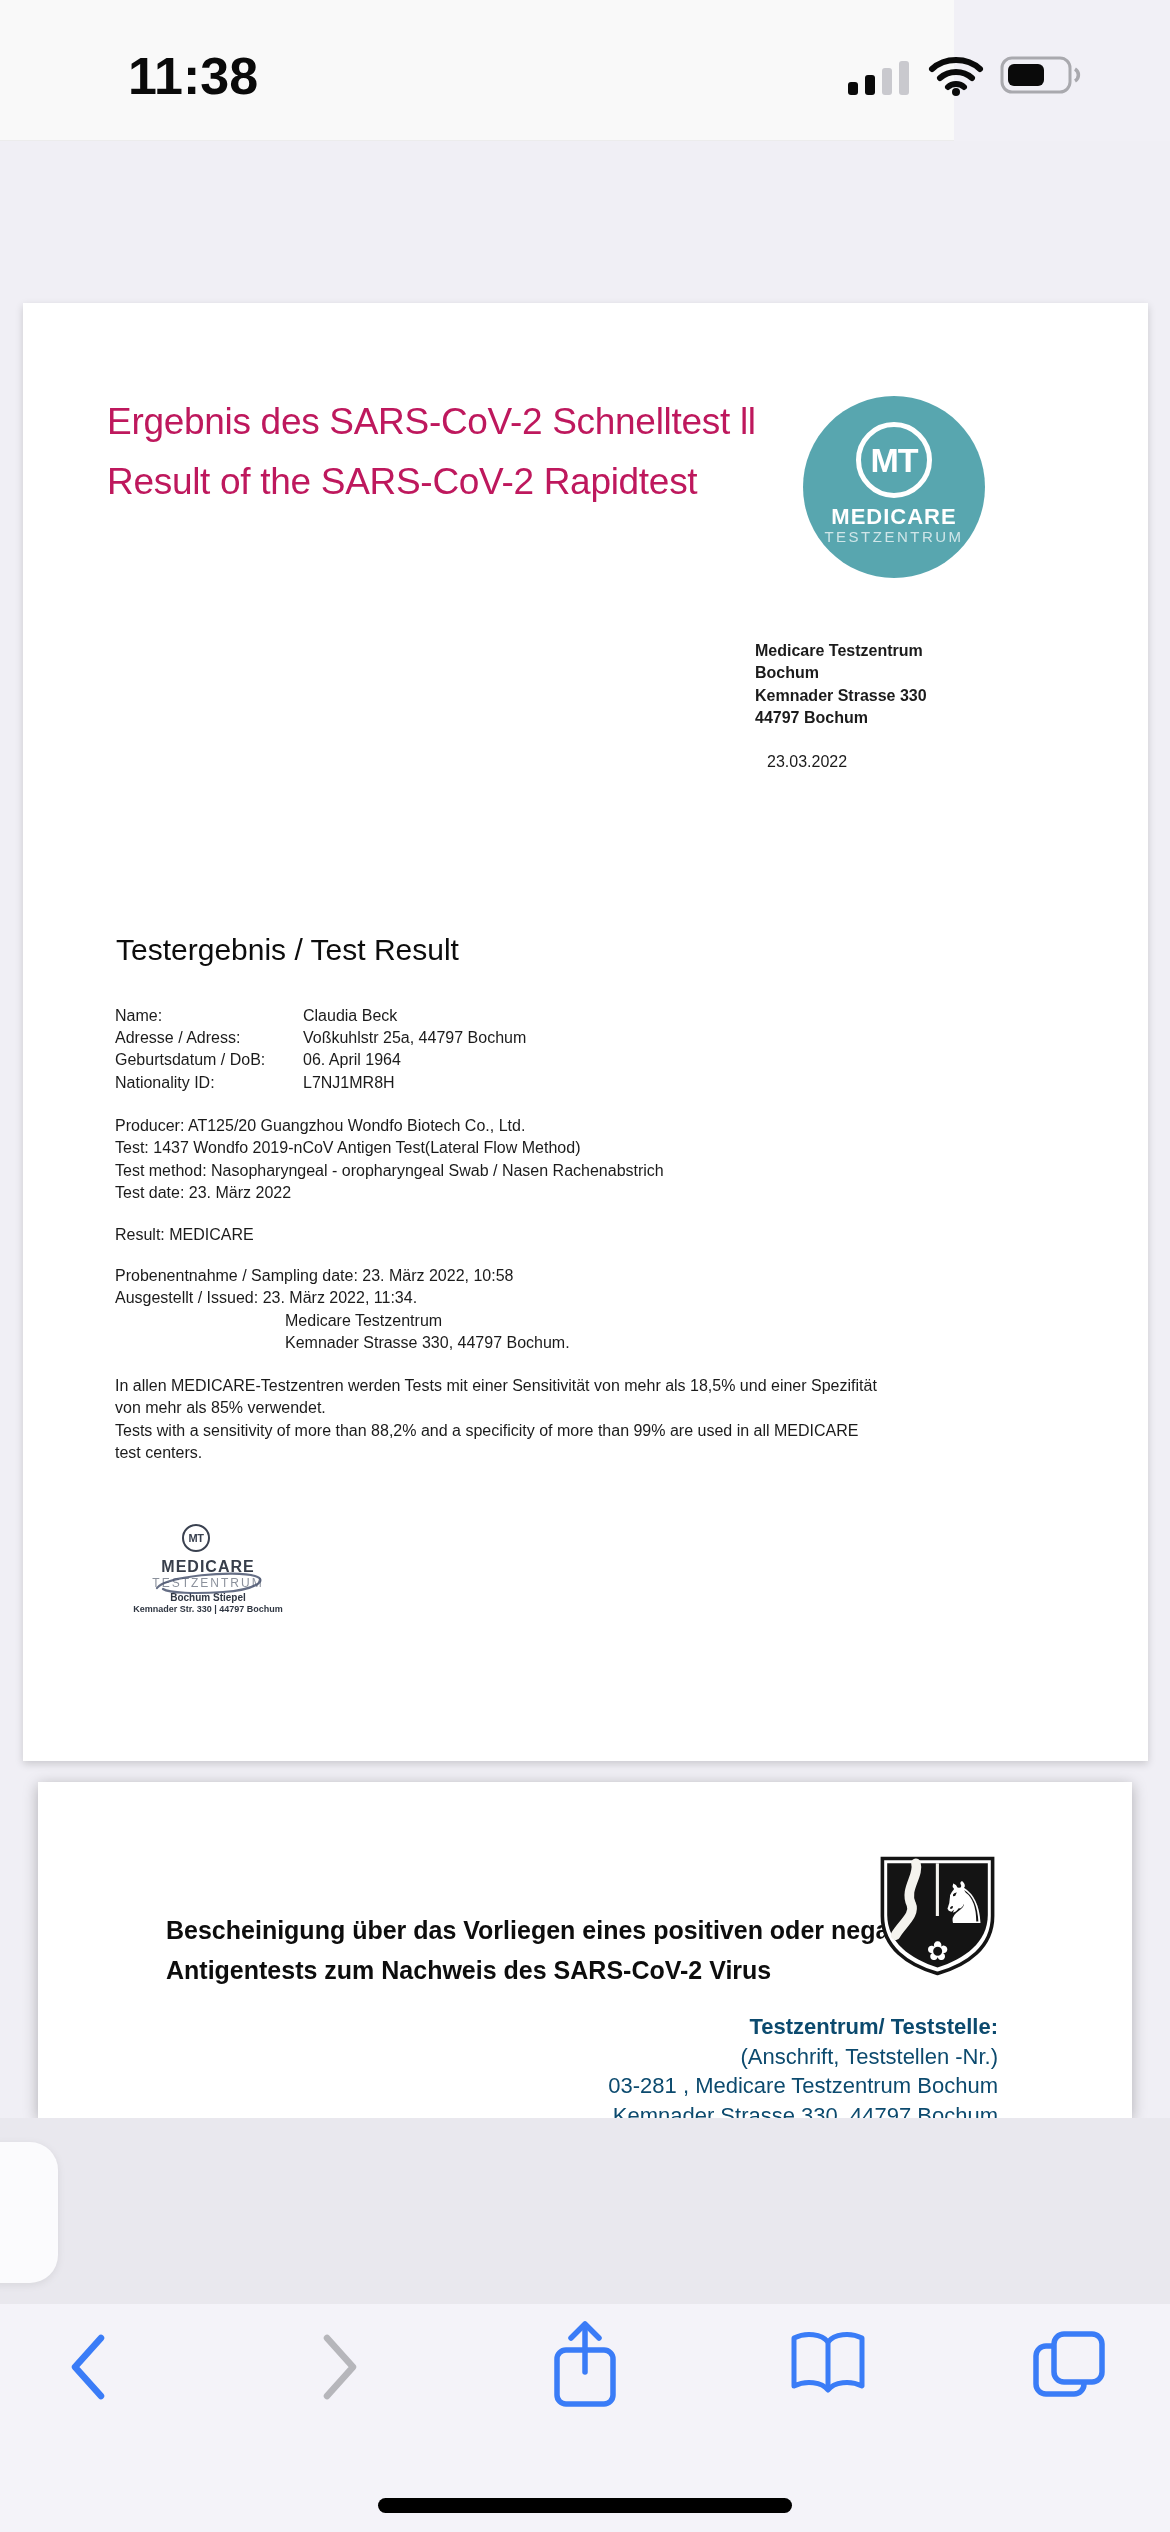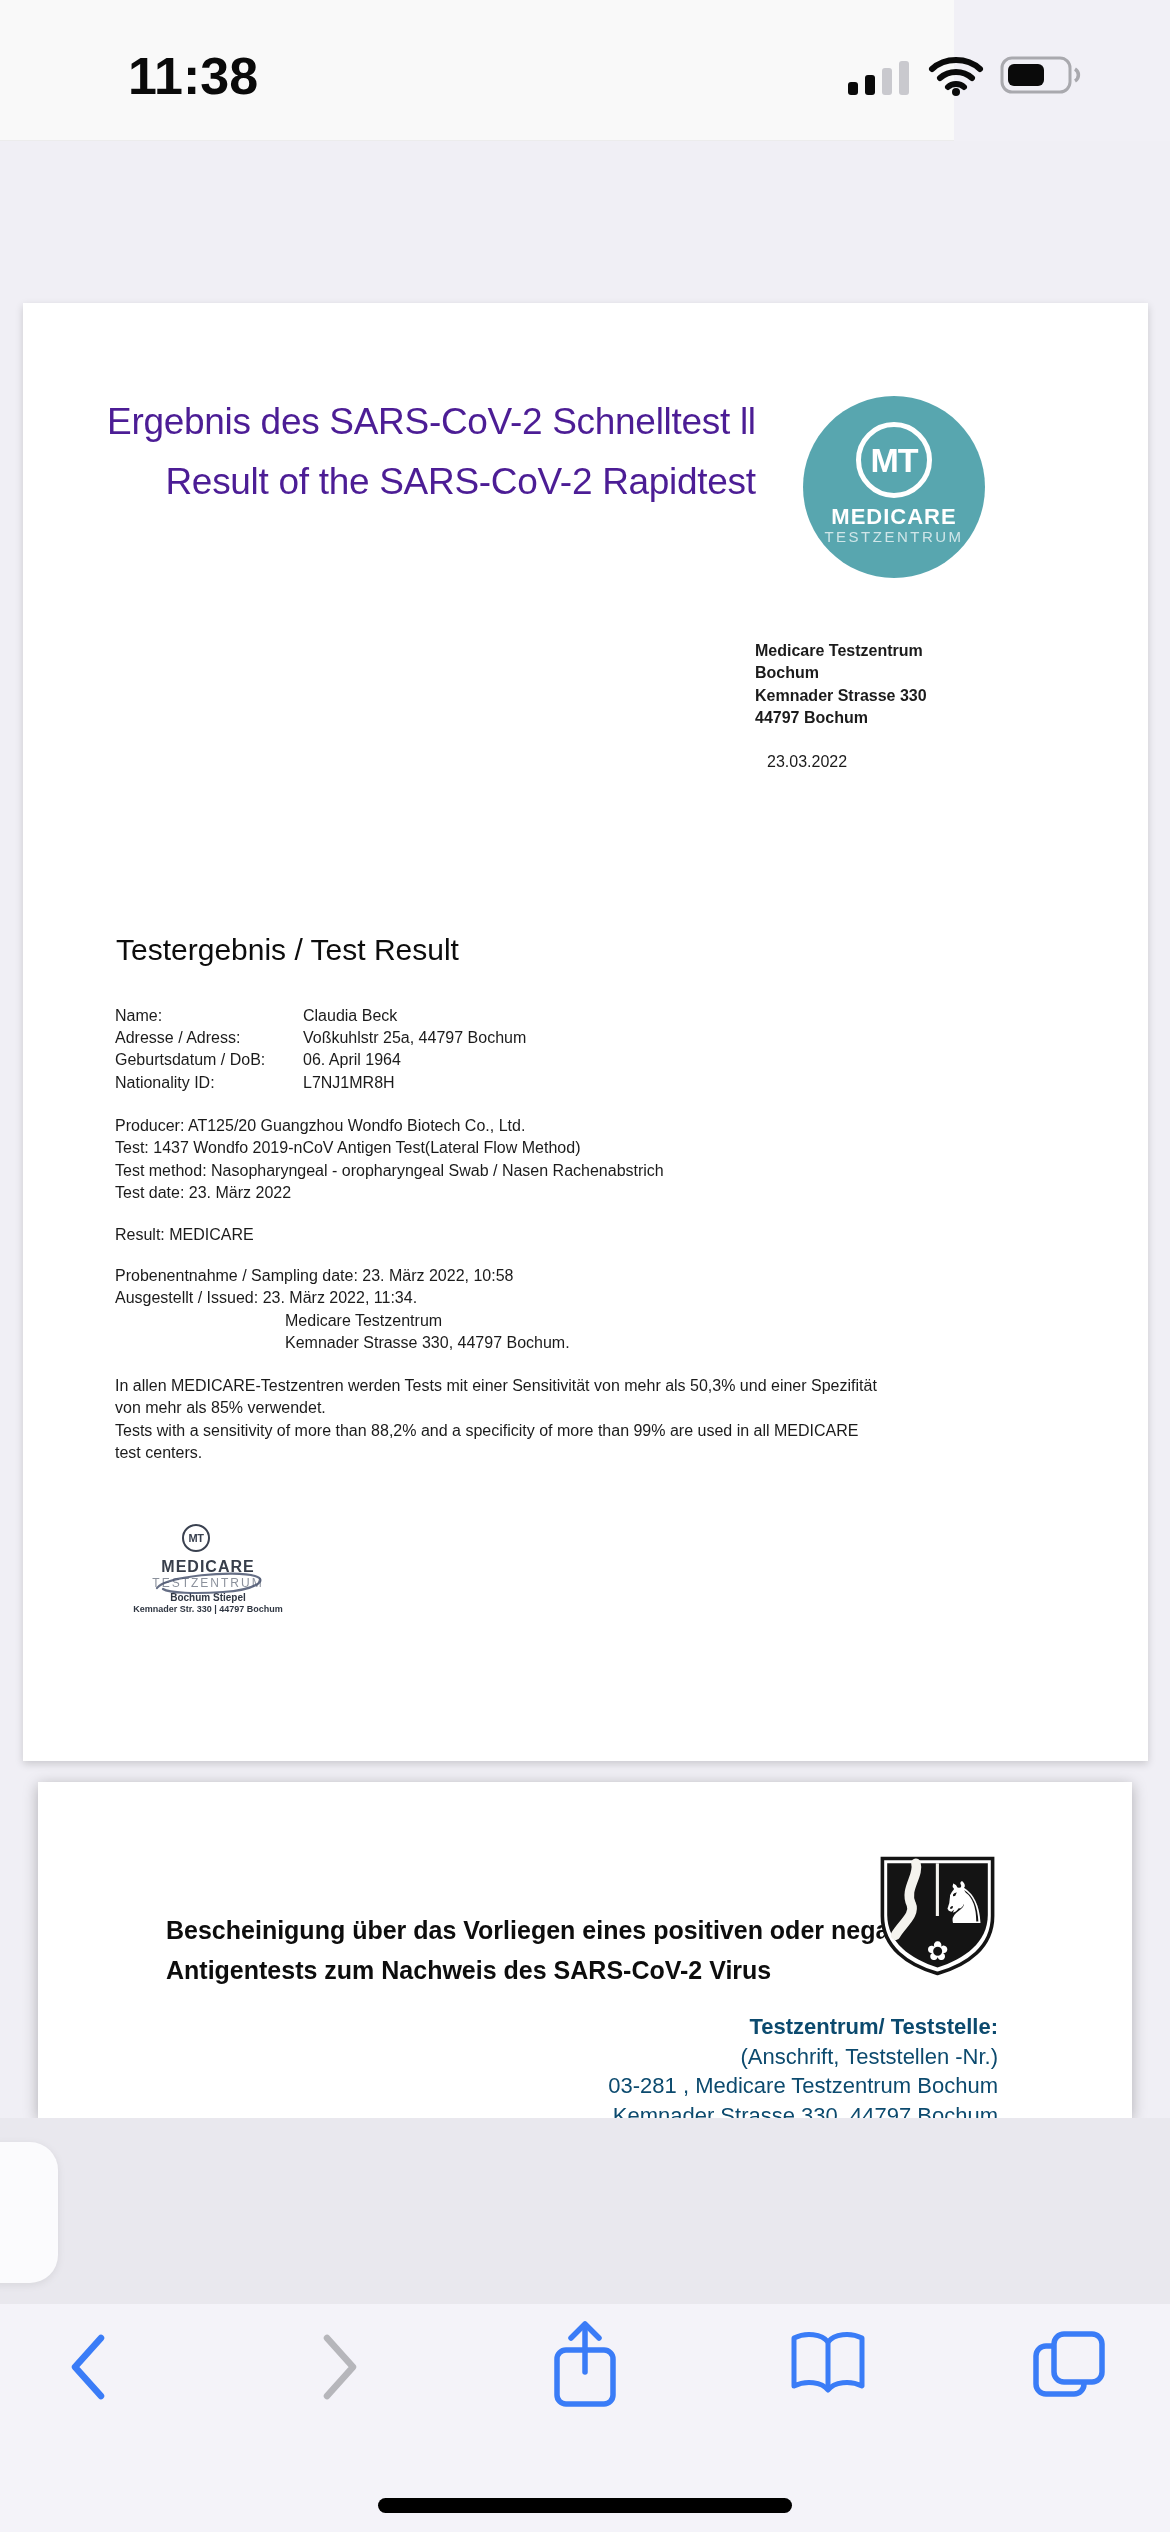--- a/index.html
+++ b/index.html
@@ -21,21 +21,21 @@
     position:absolute;left:23px;top:303px;width:1125px;height:1458px;background:#fff;
     box-shadow:0 3px 8px rgba(0,0,0,0.16);
   }
   .page2{
     position:absolute;left:38px;top:1782px;width:1094px;height:336px;background:#fff;
     box-shadow:0 3px 14px rgba(0,0,0,0.28);
   }
   .doc{color:#161616;}
   .t-abs{position:absolute;white-space:pre;}
   
-  .doc-title{left:107px;top:392px;font-size:37px;line-height:60px;letter-spacing:-0.3px;color:#4c1d95;text-align:right;}
+  .doc-title{left:107px;top:392px;font-size:37px;line-height:60px;letter-spacing:-0.3px;color:#be185d;}
   .sec-heading{left:116px;top:933px;font-size:30px;color:#0d0d0d;}
   .body16{font-size:16px;line-height:22.4px;color:#1b1b1b;}
   .issuer{left:755px;top:640px;font-weight:700;}
   .doc-date{left:755px;top:751px;margin-left:12px;}
   .inforow-label{position:absolute;left:115px;}
   .inforow-value{position:absolute;left:303px;}
   .indent{padding-left:170px;}
   .sens{left:115px;top:1375px;width:945px;}
   
   .mt-logo{position:absolute;left:803px;top:396px;width:182px;height:182px;border-radius:50%;}
@@ -130,21 +130,21 @@
     <div class="body16 inforow-label" style="top:1072px;">Nationality ID:</div>
     <div class="body16 inforow-value" style="top:1072px;">L7NJ1MR8H</div>
   </div>
 
   <div class="t-abs body16" style="left:115px;top:1115px;"><span>Producer: AT125/20 Guangzhou Wondfo Biotech Co., Ltd.</span><br><span>Test: 1437 Wondfo 2019-nCoV Antigen Test(Lateral Flow Method)</span><br><span>Test method: Nasopharyngeal - oropharyngeal Swab / Nasen Rachenabstrich</span><br><span>Test date: 23. März 2022</span></div>
 
   <div class="t-abs body16" style="left:115px;top:1224px;">Result: MEDICARE</div>
 
   <div class="t-abs body16" style="left:115px;top:1265px;"><span>Probenentnahme / Sampling date: 23. März 2022, 10:58</span><br><span>Ausgestellt / Issued: 23. März 2022, 11:34.</span><br><span class="indent">Medicare Testzentrum</span><br><span class="indent">Kemnader Strasse 330, 44797 Bochum.</span></div>
 
-  <div class="t-abs body16 sens"><span>In allen MEDICARE-Testzentren werden Tests mit einer Sensitivität von mehr als 50,3% und einer Spezifität</span><br><span>von mehr als 85% verwendet.</span><br><span>Tests with a sensitivity of more than 88,2% and a specificity of more than 99% are used in all MEDICARE</span><br><span>test centers.</span></div>
+  <div class="t-abs body16 sens"><span>In allen MEDICARE-Testzentren werden Tests mit einer Sensitivität von mehr als 18,5% und einer Spezifität</span><br><span>von mehr als 85% verwendet.</span><br><span>Tests with a sensitivity of more than 88,2% and a specificity of more than 99% are used in all MEDICARE</span><br><span>test centers.</span></div>
 
   <div class="stamp">
     <div class="stamp-mt">MT</div>
     <div class="stamp-l1">MEDICARE</div>
     <div class="stamp-l2">TESTZENTRUM</div>
     <div class="stamp-l3">Bochum Stiepel</div>
     <div class="stamp-l4">Kemnader Str. 330 | 44797 Bochum</div>
     <svg class="stamp-sig" width="120" height="36" viewBox="0 0 120 36">
       <path d="M6,24 C14,12 84,6 104,12 C118,16 104,26 72,28 C44,30 18,29 12,25" fill="none" stroke="#4a5570" stroke-width="2.2" stroke-linecap="round" opacity="0.85"></path>
     </svg>

